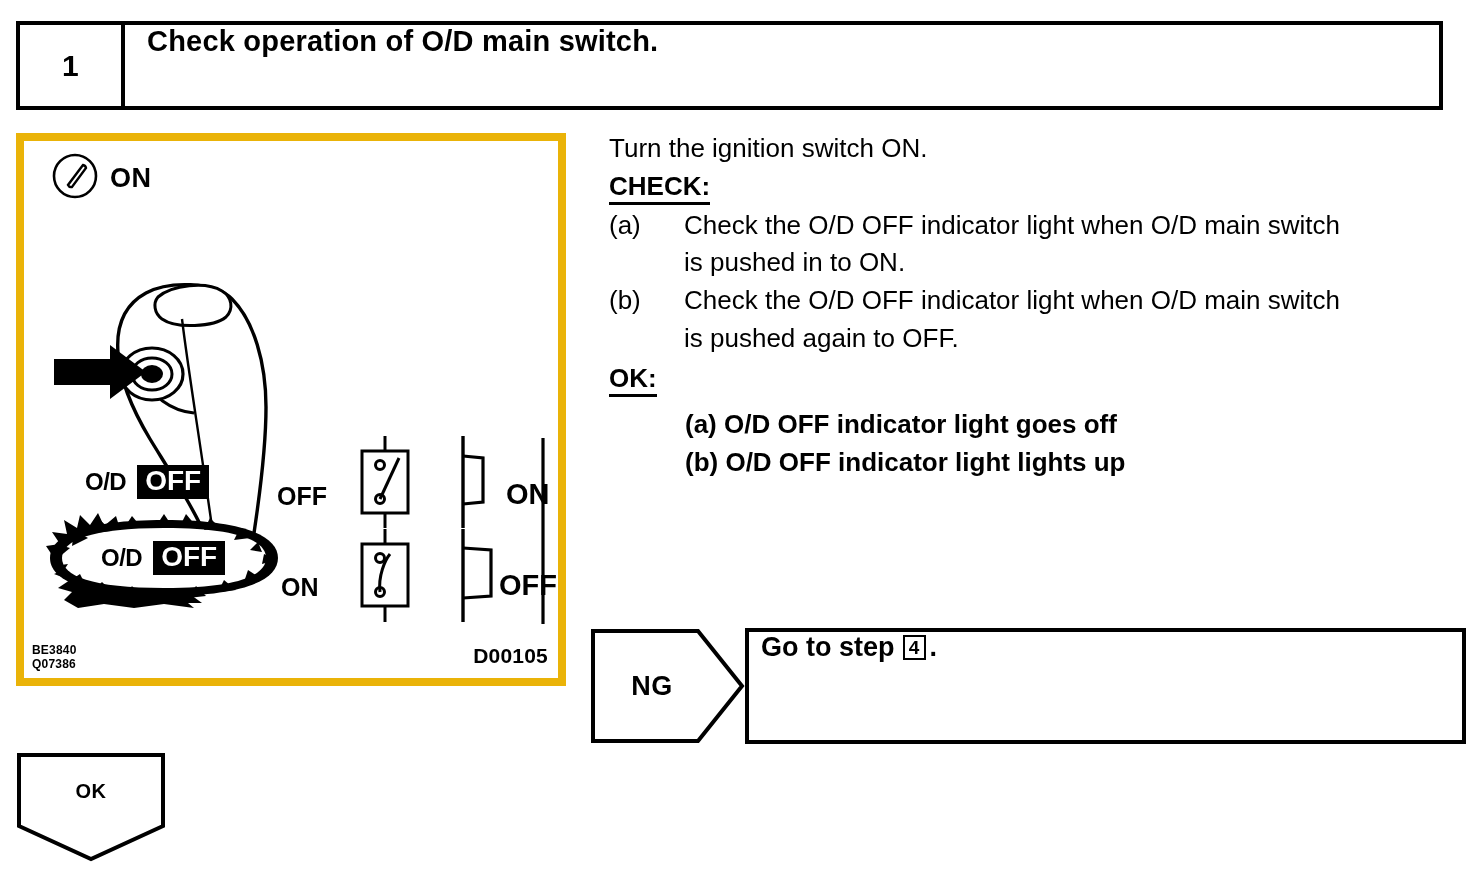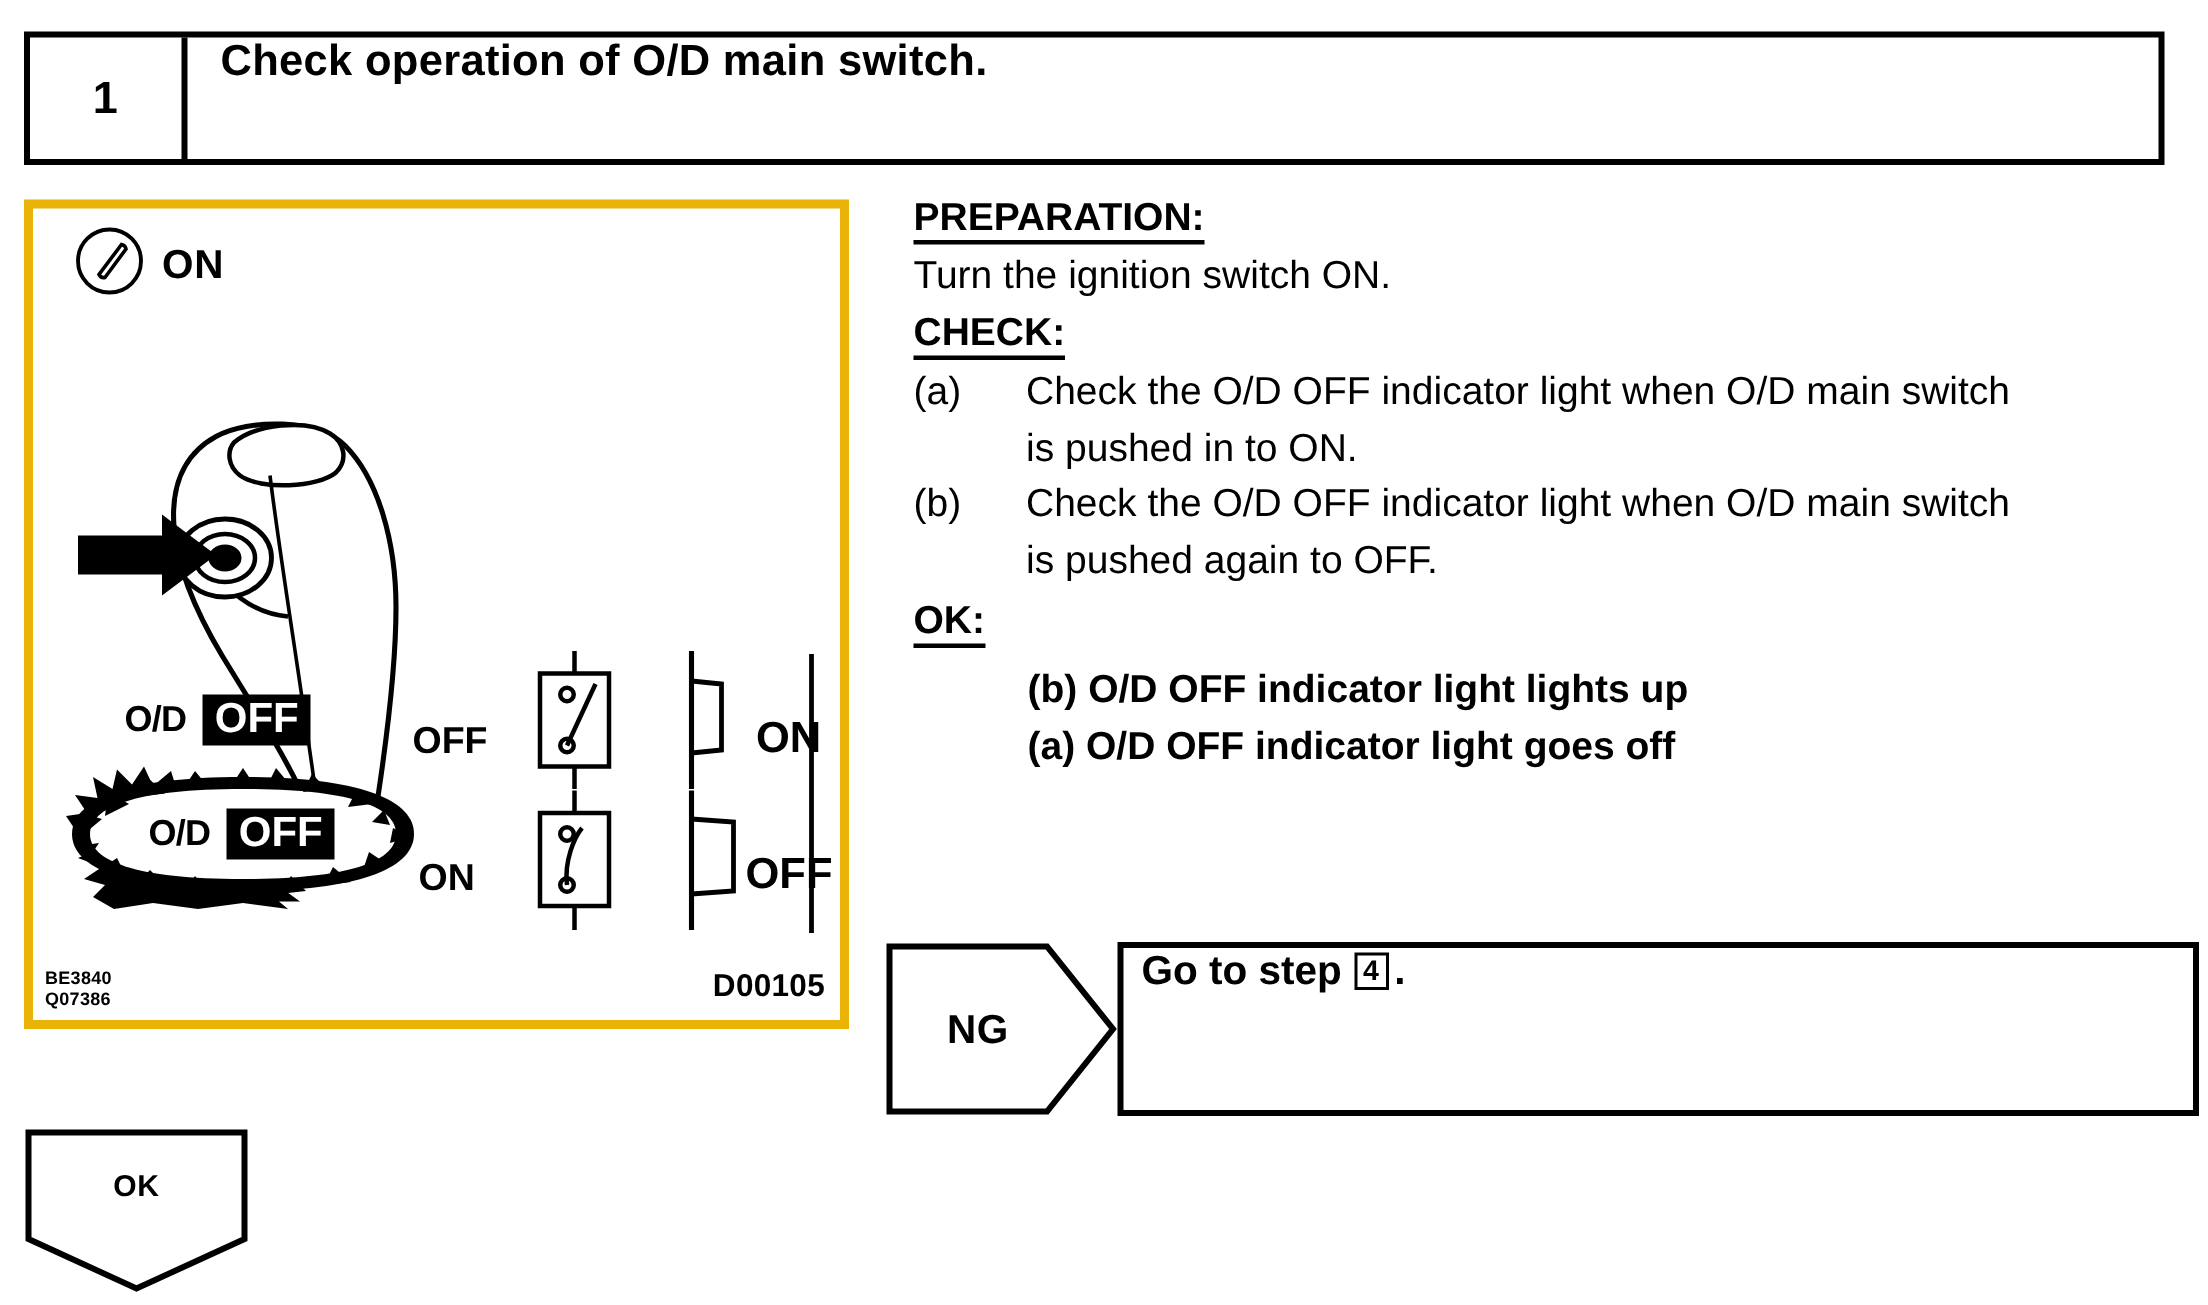--- a/index.html
+++ b/index.html
@@ -54,21 +54,21 @@
     letter-spacing: .2px;
   }
 
   
   #illustration-panel {
     position: absolute;
     left: 16px;
     top: 133px;
     width: 550px;
     height: 553px;
-    border: 6px solid #eab308;
+    border: 8px solid #eab308;
     box-sizing: border-box;
     background: #fff;
   }
 
   
   #ignition-row {
     position: absolute;
     left: 26px;
     top: 10px;
     display: flex;
@@ -445,21 +445,20 @@
   </div>
 
   <div id="fig-code-left">
     <div>BE3840</div>
     <div>Q07386</div>
   </div>
   <div id="fig-code-right">D00105</div>
 </div>
 
 <div id="instructions">
-  <div><span class="sec-head">PREPARATION:</span></div>
   <p class="body-line">Turn the ignition switch ON.</p>
 
   <div style="margin-top:4px;"><span class="sec-head">CHECK:</span></div>
 
   <div class="check-item">
     <span class="marker">(a)</span>
     <span class="txt">Check the O/D OFF indicator light when O/D main switch</span>
   </div>
   <div class="check-item">
     <span class="marker"></span>
@@ -470,22 +469,22 @@
     <span class="marker">(b)</span>
     <span class="txt">Check the O/D OFF indicator light when O/D main switch</span>
   </div>
   <div class="check-item">
     <span class="marker"></span>
     <span class="txt">is pushed again to OFF.</span>
   </div>
 
   <div style="margin-top:6px;"><span class="sec-head">OK:</span></div>
   <div id="ok-list">
+    <div class="ok-item">(a) O/D OFF indicator light goes off</div>
     <div class="ok-item">(b) O/D OFF indicator light lights up</div>
-    <div class="ok-item">(a) O/D OFF indicator light goes off</div>
   </div>
 </div>
 
 <div id="ng-branch">
   <div id="ng-tag">
     <svg width="158" height="116" viewBox="0 0 158 116" style="position:absolute;left:0;top:0;">
       <path d="M3 3 L108 3 L152 58 L108 113 L3 113 Z" fill="#fff" stroke="#000" stroke-width="4" stroke-linejoin="miter"></path>
     </svg>
     <span class="tag-label">NG</span>
   </div>

